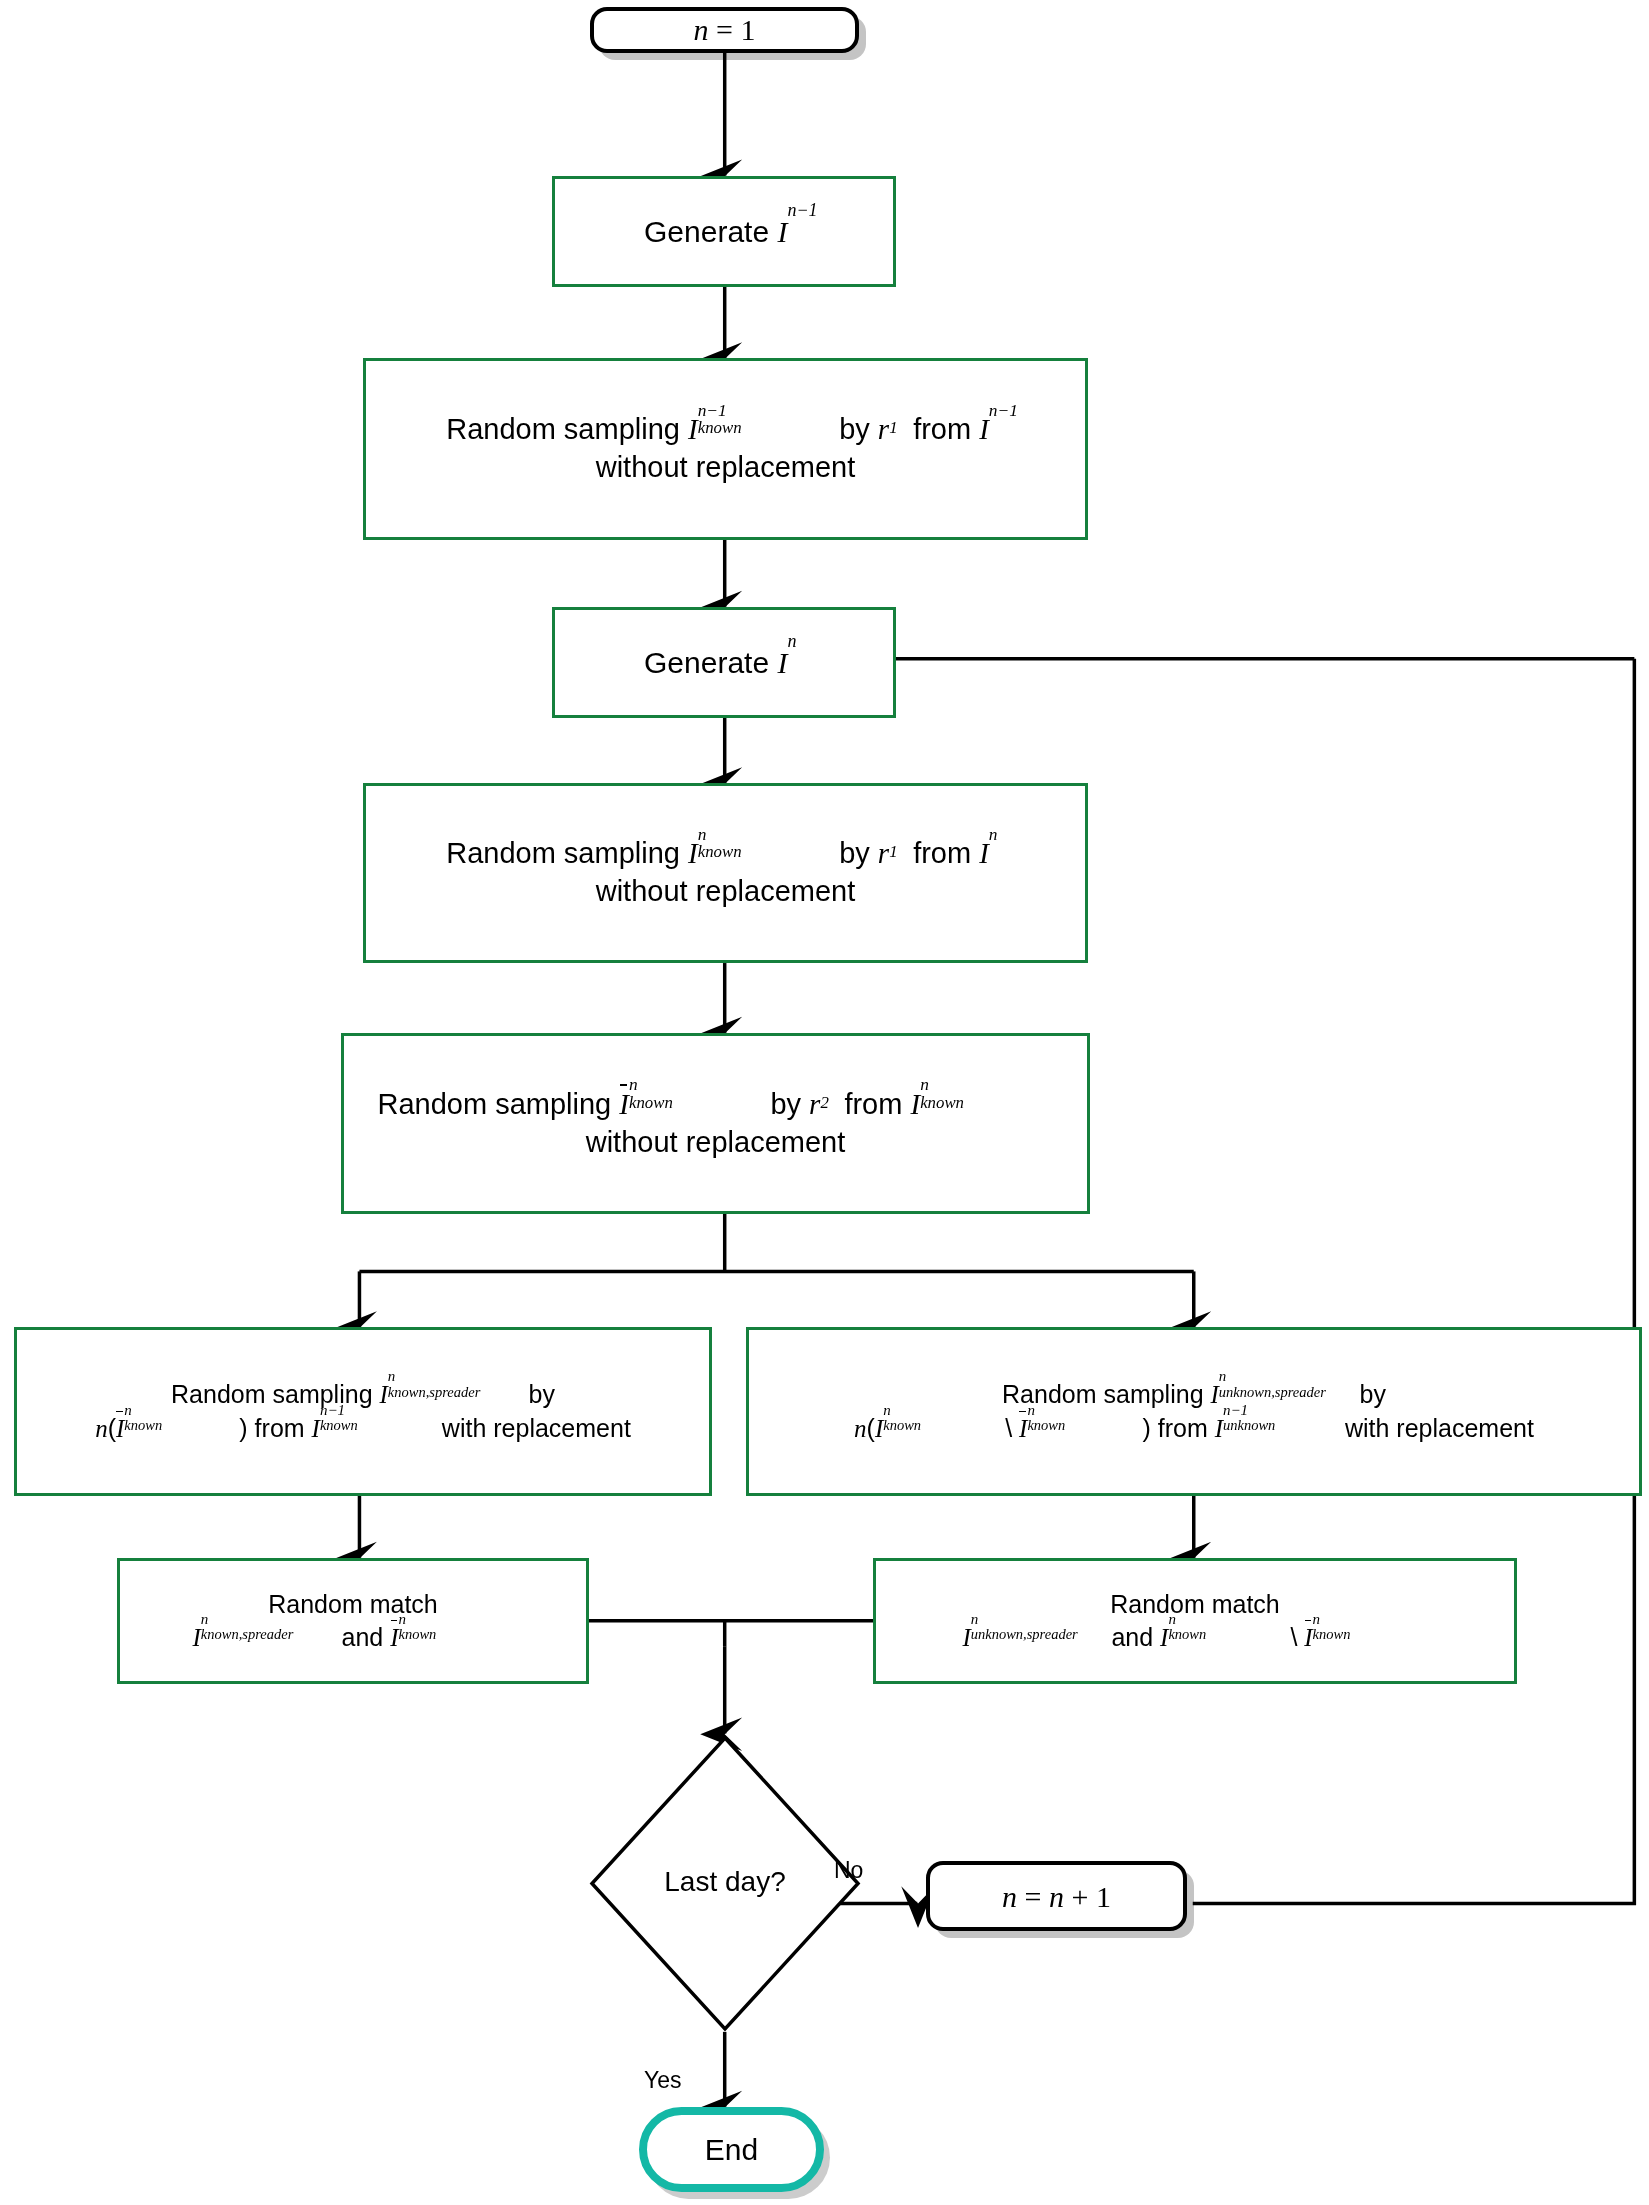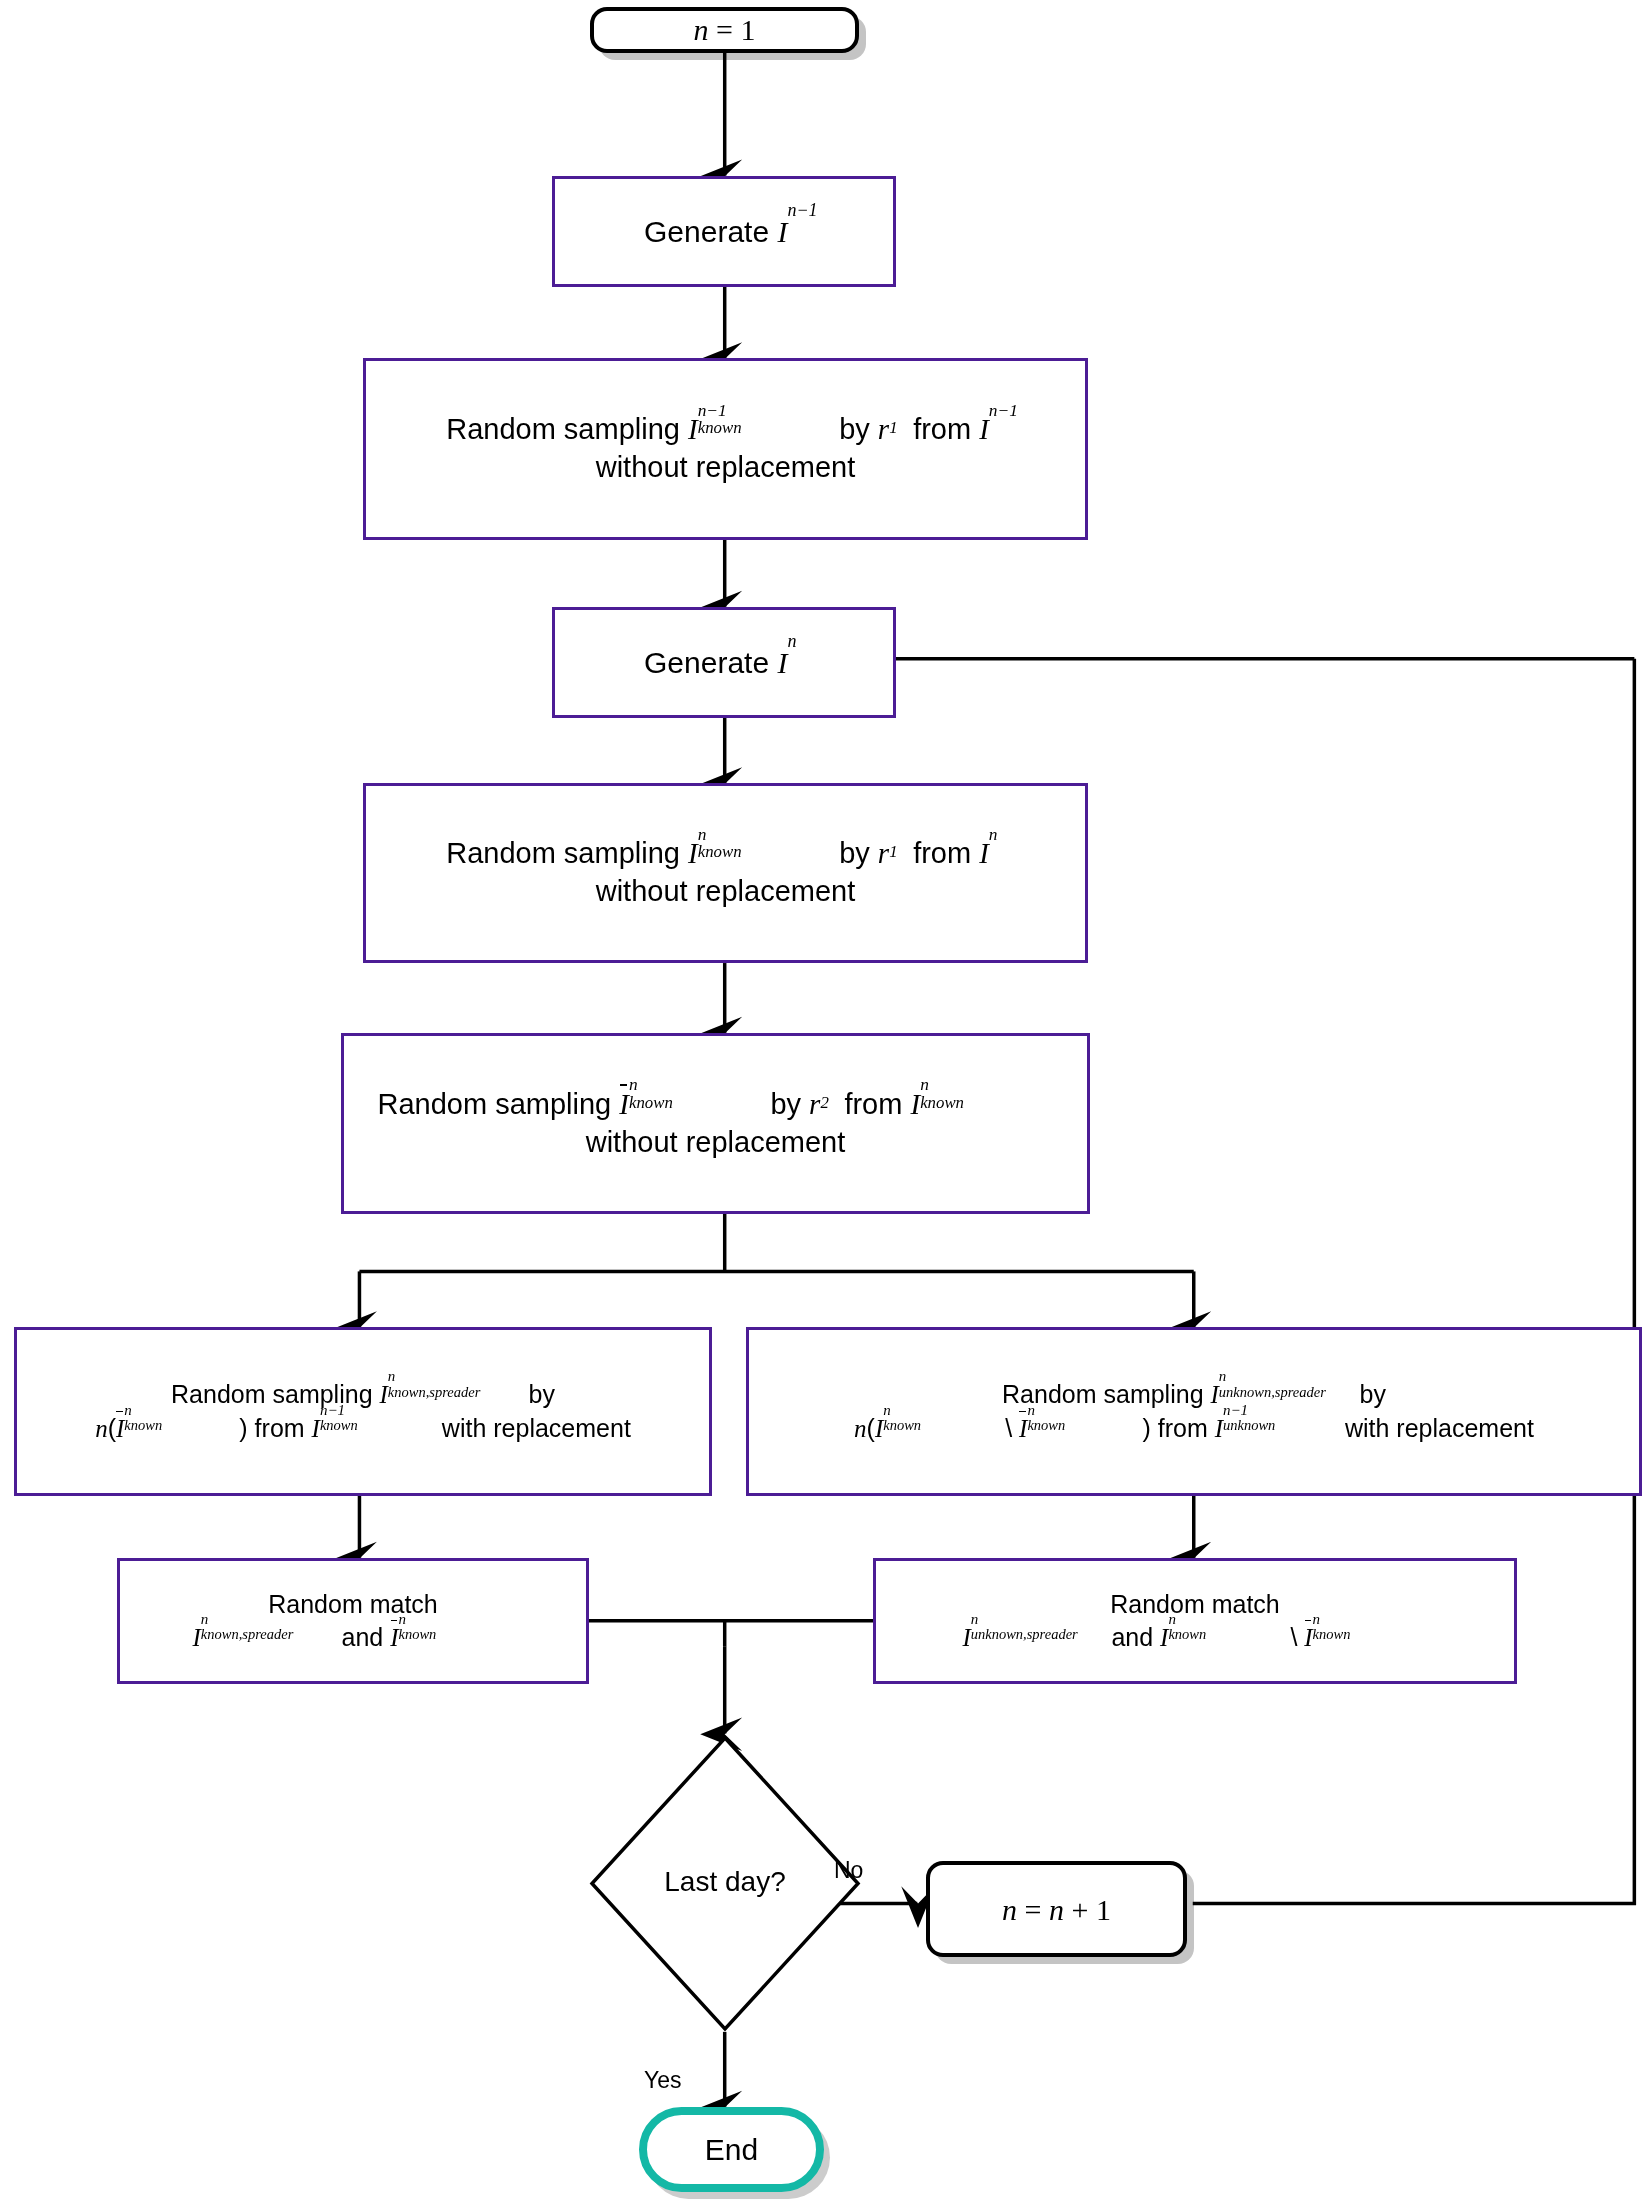--- a/index.html
+++ b/index.html
@@ -6,21 +6,21 @@
   body{
     width:1650px;height:2205px;position:relative;overflow:hidden;
     font-family:"Liberation Sans", sans-serif;
     color:#000;
   }
   #stage{position:absolute;left:0;top:0;width:1650px;height:2205px;}
 
   
   .node{position:absolute;box-sizing:border-box;background:#fff;
         display:flex;align-items:center;justify-content:center;text-align:center;}
-  .rect{border:3px solid #4c1d95;}
+  .rect{border:3px solid #15803d;}
   .round{border:4px solid #000;border-radius:17px;
          box-shadow:8px 8px 0 -1px rgba(0,0,0,0.23);align-items:center;}
   .stadium{border:8px solid #14b8a6;border-radius:4990px;
          box-shadow:7px 8px 0 -1px rgba(0,0,0,0.20);}
 
   .label{line-height:1.30;padding:0 8px;}
   .t38{font-size:25px;}
   .t44{font-size:29px;}
   .t46{font-size:30px;}
   .mup{font-family:"Liberation Serif", serif;font-style:normal;}
@@ -196,21 +196,21 @@
   </div>
 
   <svg style="position:absolute;left:588px;top:1734px;width:274px;height:299px;" viewBox="0 0 550 600" width="274" height="299">
     <polygon points="275,8 542,300 275,592 8,300" fill="#fff" stroke="#000" stroke-width="7"></polygon>
   </svg>
   <div style="position:absolute;left:588px;top:1866px;width:274px;height:35px;
               display:flex;align-items:flex-start;justify-content:center;font-size:28px;">
     <span>Last day?</span>
   </div>
 
-  <div class="node round" style="left:926px;top:1861px;width:261px;height:96px;">
+  <div class="node round" style="left:926px;top:1861px;width:261px;height:70px;">
     <span class="label t46 mup">
       <i class="ital">n</i> = <i class="ital">n</i> + 1
     </span>
   </div>
 
   <div class="node stadium" style="left:639px;top:2107px;width:185px;height:85px;">
     <span class="label t46">End</span>
   </div>
 
   <div class="edgelabel" style="left:834px;top:1857px;">No</div>

